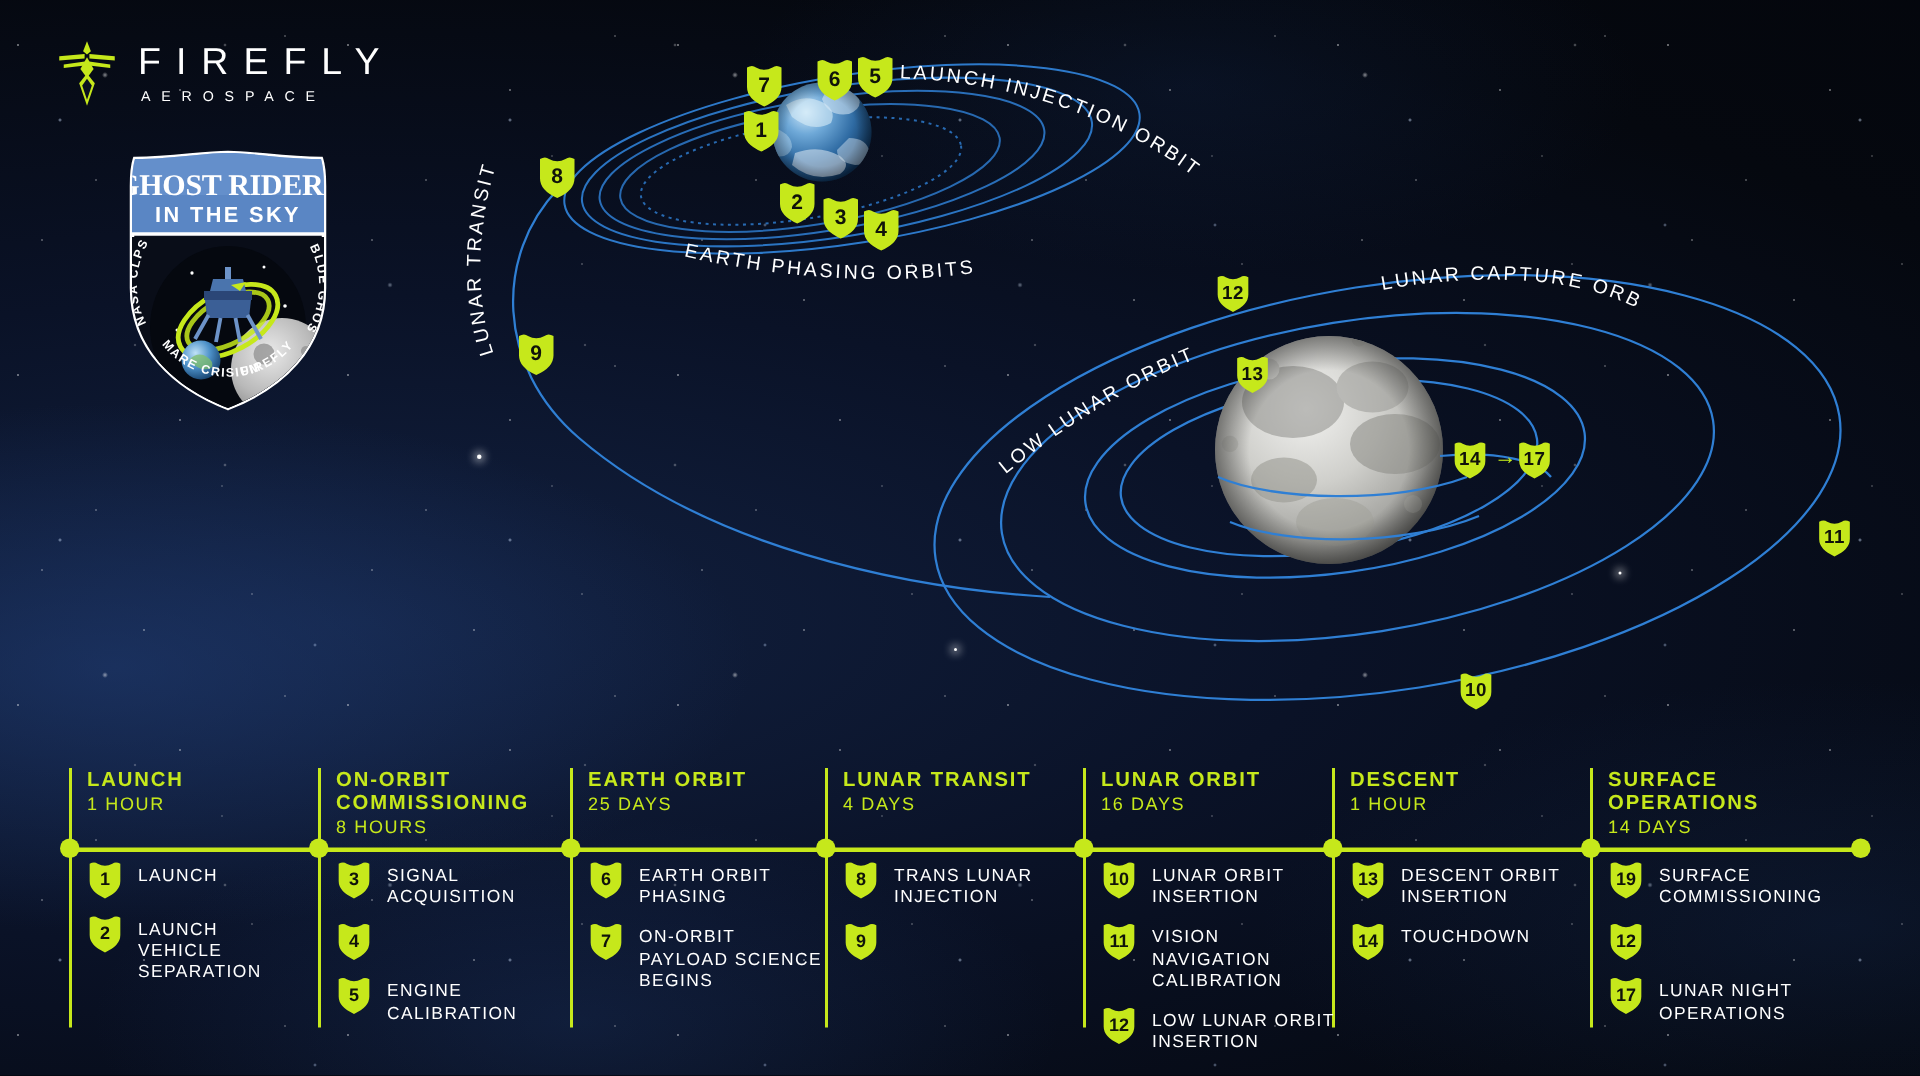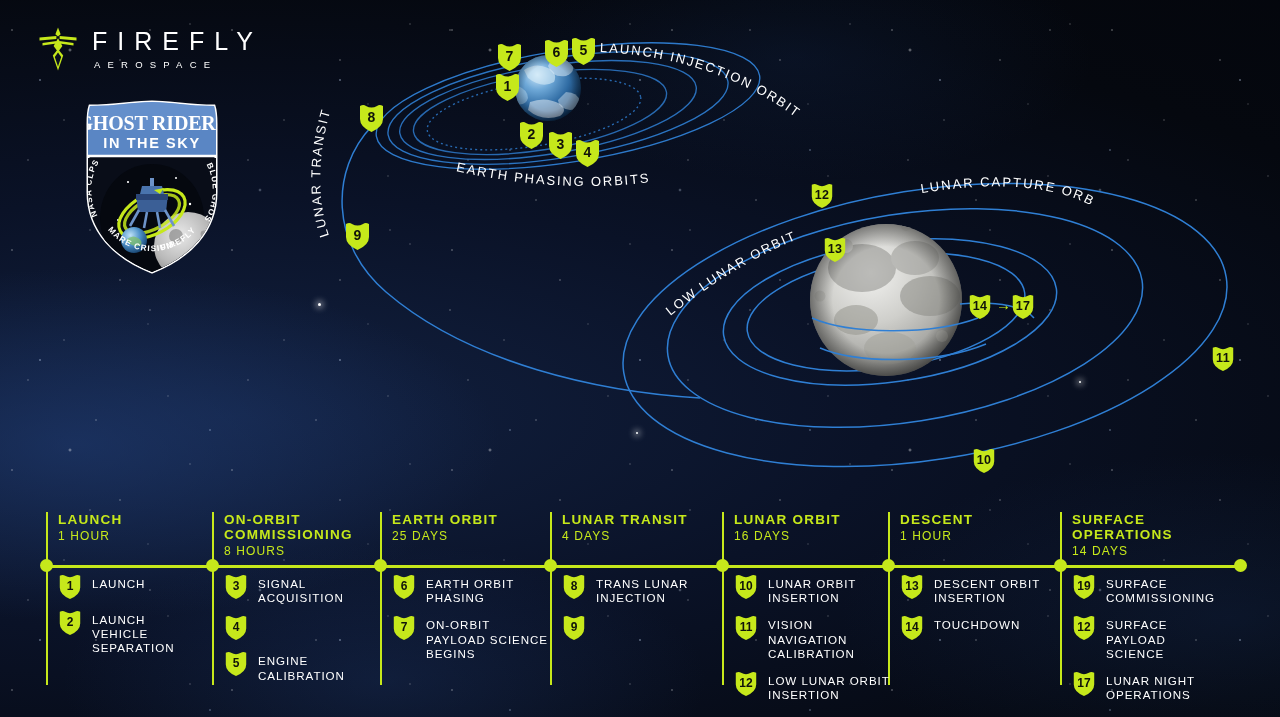--- a/index.html
+++ b/index.html
@@ -626,21 +626,20 @@
             </div>
             <div class="step-label">SURFACE<br>COMMISSIONING</div>
           </div>
           <div class="step">
             <div class="step-badge">
               <svg class="shield" viewBox="0 0 27 30">
                 <path d="M2 3 Q5.5 1 8 3 Q13.5 6 19 3 Q21.5 1 25 3 L25 16 Q25 24 13.5 29 Q2 24 2 16 Z" fill="#c6e81b"></path>
               </svg>
               <span class="num">12</span>
             </div>
-            <div class="step-label">SURFACE PAYLOAD<br>SCIENCE</div>
           </div>
           <div class="step">
             <div class="step-badge">
               <svg class="shield" viewBox="0 0 27 30">
                 <path d="M2 3 Q5.5 1 8 3 Q13.5 6 19 3 Q21.5 1 25 3 L25 16 Q25 24 13.5 29 Q2 24 2 16 Z" fill="#c6e81b"></path>
               </svg>
               <span class="num">17</span>
             </div>
             <div class="step-label">LUNAR NIGHT<br>OPERATIONS</div>
           </div>

